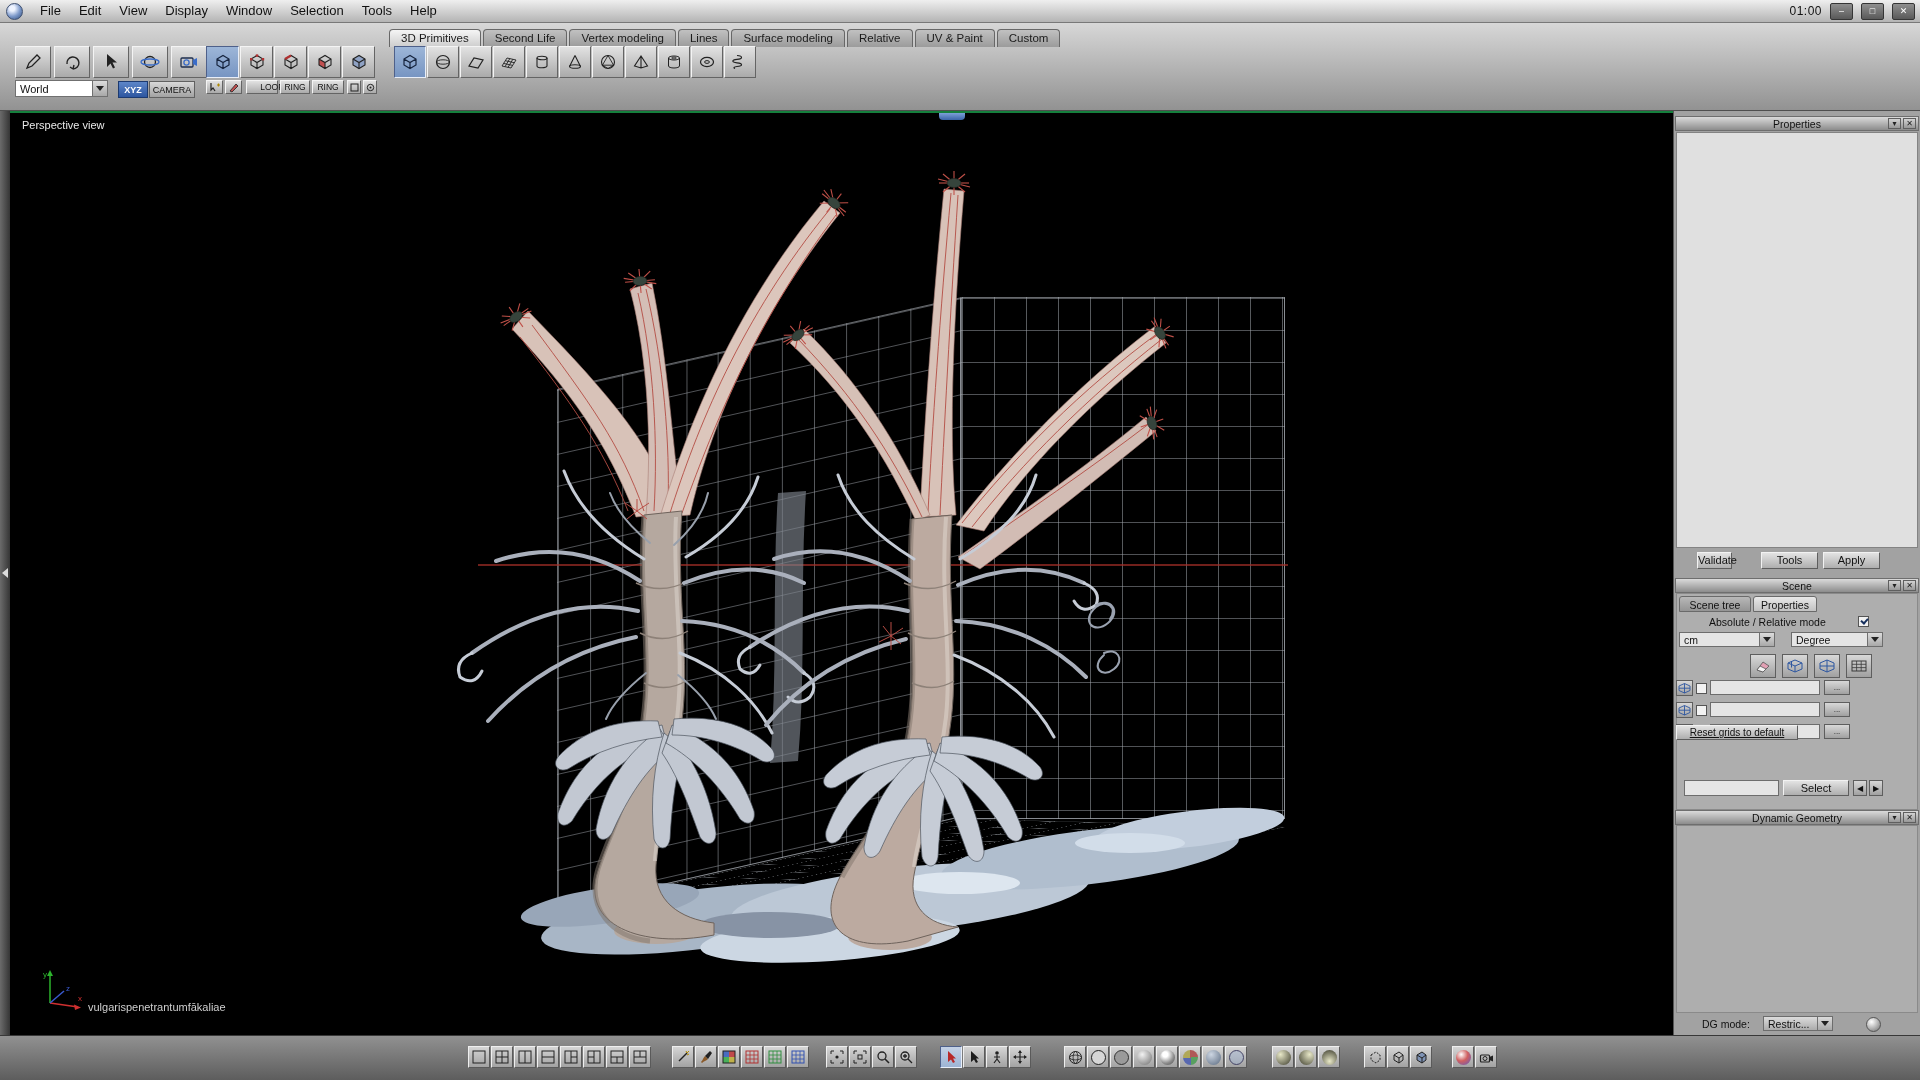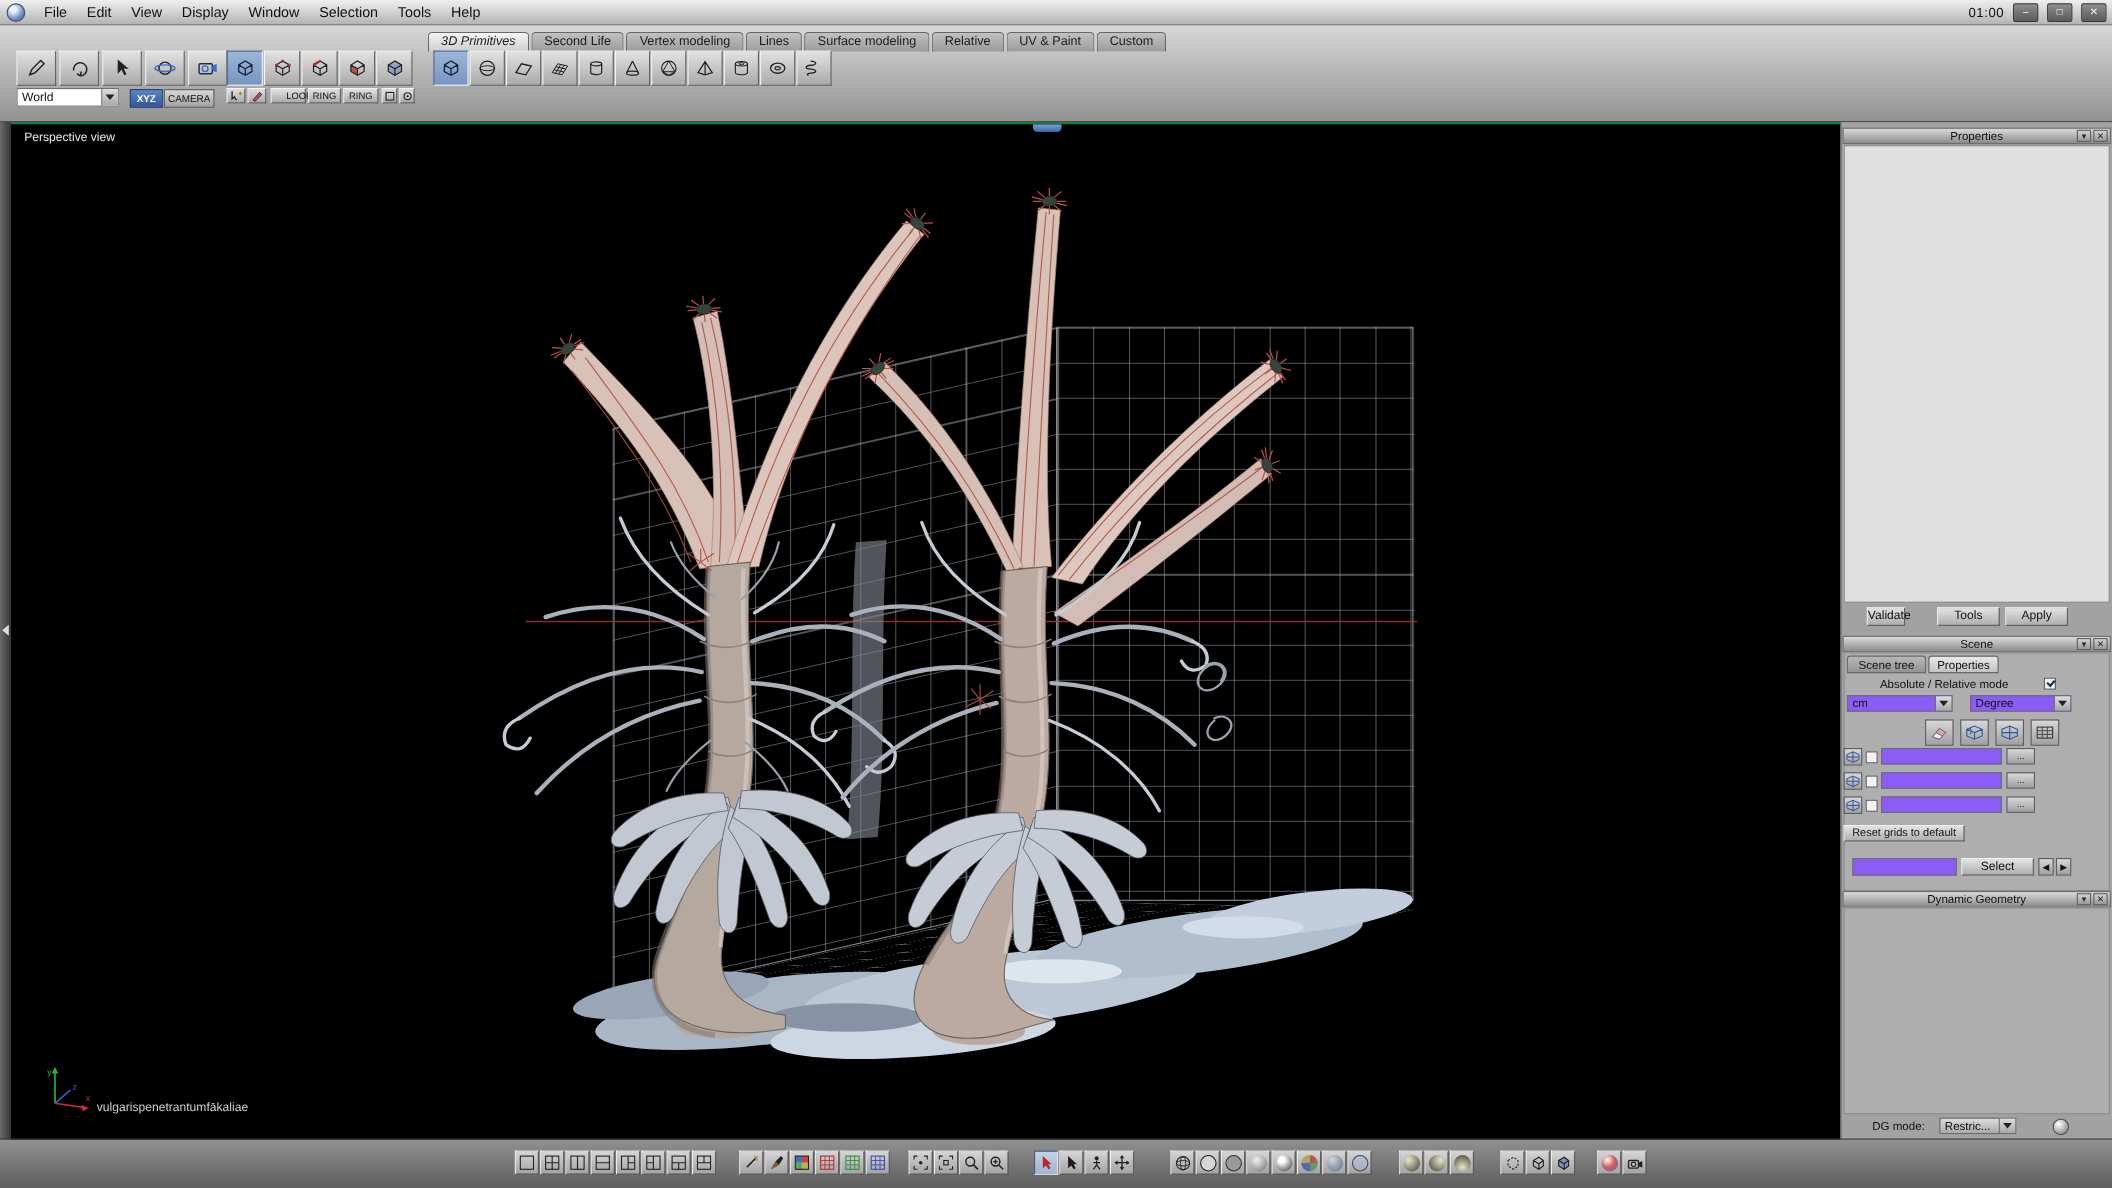--- a/index.html
+++ b/index.html
@@ -20,21 +20,21 @@
           background:linear-gradient(#d8d8d8,#929292);border-bottom:1px solid #4f4f4f;z-index:25;}
   .bev{background:linear-gradient(#e2e2e2,#aaaaaa);border:1px solid;border-color:#f4f4f4 #646464 #646464 #f4f4f4;
        box-sizing:border-box;display:flex;align-items:center;justify-content:center;}
   .bev.pressed{background:linear-gradient(#9db6d8,#7795c2);border-color:#4e608a #e8eef8 #e8eef8 #4e608a;}
   .toolbtn{position:absolute;width:36px;height:32px;}
   .smallbtn{position:absolute;height:14px;font-size:8.5px;line-height:12px;}
   .tabs{position:absolute;left:389px;top:7px;display:flex;}
   .tab{height:17px;line-height:17px;padding:0 11px;font-size:11.5px;color:#1b1b1b;
        background:linear-gradient(#c1c1c1,#9b9b9b);border:1px solid #676767;border-bottom:none;
        border-radius:4px 4px 0 0;margin-right:2px;}
-  .tab.active{background:linear-gradient(#f5f5f5,#cdcdcd);font-style:italic;}
+  .tab.active{background:linear-gradient(#f5f5f5,#cdcdcd);}
   .world-select{position:absolute;left:15px;top:58px;width:93px;height:17px;background:#fff;
        border:1px solid #707070;display:flex;align-items:center;font-size:11px;box-sizing:border-box;}
   .world-select span{flex:1;padding-left:4px;}
   .dd-btn{width:14px;height:100%;background:linear-gradient(#dcdcdc,#a8a8a8);border-left:1px solid #707070;
        display:flex;align-items:center;justify-content:center;}
   .tri-down{width:0;height:0;border-left:4px solid transparent;border-right:4px solid transparent;border-top:5px solid #222;}
   .tri-left{width:0;height:0;border-top:5px solid transparent;border-bottom:5px solid transparent;border-right:6px solid #ddd;}
   .xyzbtn{position:absolute;left:118px;top:59px;width:28px;height:15px;background:linear-gradient(#5d86c8,#2d56a0);
        color:#fff;font-size:9px;font-weight:bold;border:1px solid #1c3a70;display:flex;align-items:center;justify-content:center;}
   .cambtn{position:absolute;left:149px;top:59px;width:44px;height:15px;background:linear-gradient(#d8d8d8,#a2a2a2);
@@ -67,21 +67,21 @@
   .pbody{position:absolute;left:2px;right:2px;background:#e0e0e0;border:1px solid #838383;box-sizing:border-box;}
   .sbody{position:absolute;left:2px;right:2px;background:#aeaeae;border:1px solid #8a8a8a;box-sizing:border-box;}
   .pbtn{position:absolute;height:17px;font-size:11px;line-height:15px;text-align:center;
         background:linear-gradient(#e3e3e3,#aeaeae);border:1px solid;border-color:#f2f2f2 #5e5e5e #5e5e5e #f2f2f2;box-sizing:border-box;}
   .stab{position:absolute;height:16px;font-size:10.5px;line-height:16px;text-align:center;
         background:linear-gradient(#b8b8b8,#949494);border:1px solid #6a6a6a;border-radius:3px 3px 0 0;box-sizing:border-box;}
   .stab.active{background:linear-gradient(#e9e9e9,#c2c2c2);}
   .plabel{position:absolute;font-size:10.5px;}
   .cb{position:absolute;width:11px;height:11px;background:#f2f2f2;border:1px solid #555;box-sizing:border-box;}
   .cb.checked::after{content:"";position:absolute;left:2px;top:1px;width:5px;height:3px;border-left:2px solid #17305e;border-bottom:2px solid #17305e;transform:rotate(-48deg);}
-  .field{position:absolute;background:#8b5cf6;border:1px solid #6d6d6d;box-sizing:border-box;display:flex;align-items:center;font-size:10.5px;}
+  .field{position:absolute;background:#e5e5e5;border:1px solid #6d6d6d;box-sizing:border-box;display:flex;align-items:center;font-size:10.5px;}
   .field span{flex:1;padding-left:4px;}
   .field input{border:none;outline:none;width:100%;height:100%;font-size:10.5px;font-family:"Liberation Sans",sans-serif;background:transparent;}
   .mini{position:absolute;background:linear-gradient(#d8d8d8,#a0a0a0);border:1px solid #5e5e5e;box-sizing:border-box;
         display:flex;align-items:center;justify-content:center;font-size:8px;}
   .dgcircle{position:absolute;width:13px;height:13px;border-radius:50%;background:radial-gradient(circle at 35% 30%,#fff,#9a9a9a 70%,#666);border:1px solid #555;}
   
   .bottombar{position:absolute;left:0;right:0;bottom:0;height:44px;background:linear-gradient(#919191,#5d5d5d);
         border-top:1px solid #383838;z-index:30;}
   .ibgrp{position:absolute;top:10px;display:flex;gap:1px;}
   .ib{width:22px;height:22px;background:linear-gradient(#d5d5d5,#a2a2a2);border:1px solid;
@@ -552,21 +552,21 @@
             <path d="M1 4 L6.5 1.5 L12 4 L12 8.5 L6.5 11 L1 8.5 Z M1 6.2 L12 6.2 M6.5 1.5 V11" fill="none" stroke="#2d56a0" stroke-width="0.9"></path>
           </svg>
       </div>
       <div class="cb" style="top:617px;left:22px;"></div>
       <div class="field" style="top:614px;left:36px;width:110px;height:15px;">
         <input value="" style="">
       </div>
       <div class="mini" style="top:614px;left:150px;width:26px;height:15px;">...</div>
     </div>
 
-    <div class="pbtn" style="top:640px;left:2px;width:110px;height:15px;font-size:10px;line-height:13px;">Reset grids to default</div>
+    <div class="pbtn" style="top:615px;left:2px;width:122px;height:15px;font-size:10px;line-height:13px;text-decoration:underline;">Reset grids to default</div>
 
     <div class="field" style="top:670px;left:10px;width:95px;height:16px;">
       <input value="" style="">
     </div>
     <div class="pbtn" style="top:670px;left:109px;width:66px;height:16px;">Select</div>
     <div class="mini" style="top:670px;left:179px;width:14px;height:16px;">◀</div>
     <div class="mini" style="top:670px;left:195px;width:14px;height:16px;">▶</div>
 
     <div class="phdr" style="top:700px;">
       <span>Dynamic Geometry</span>

